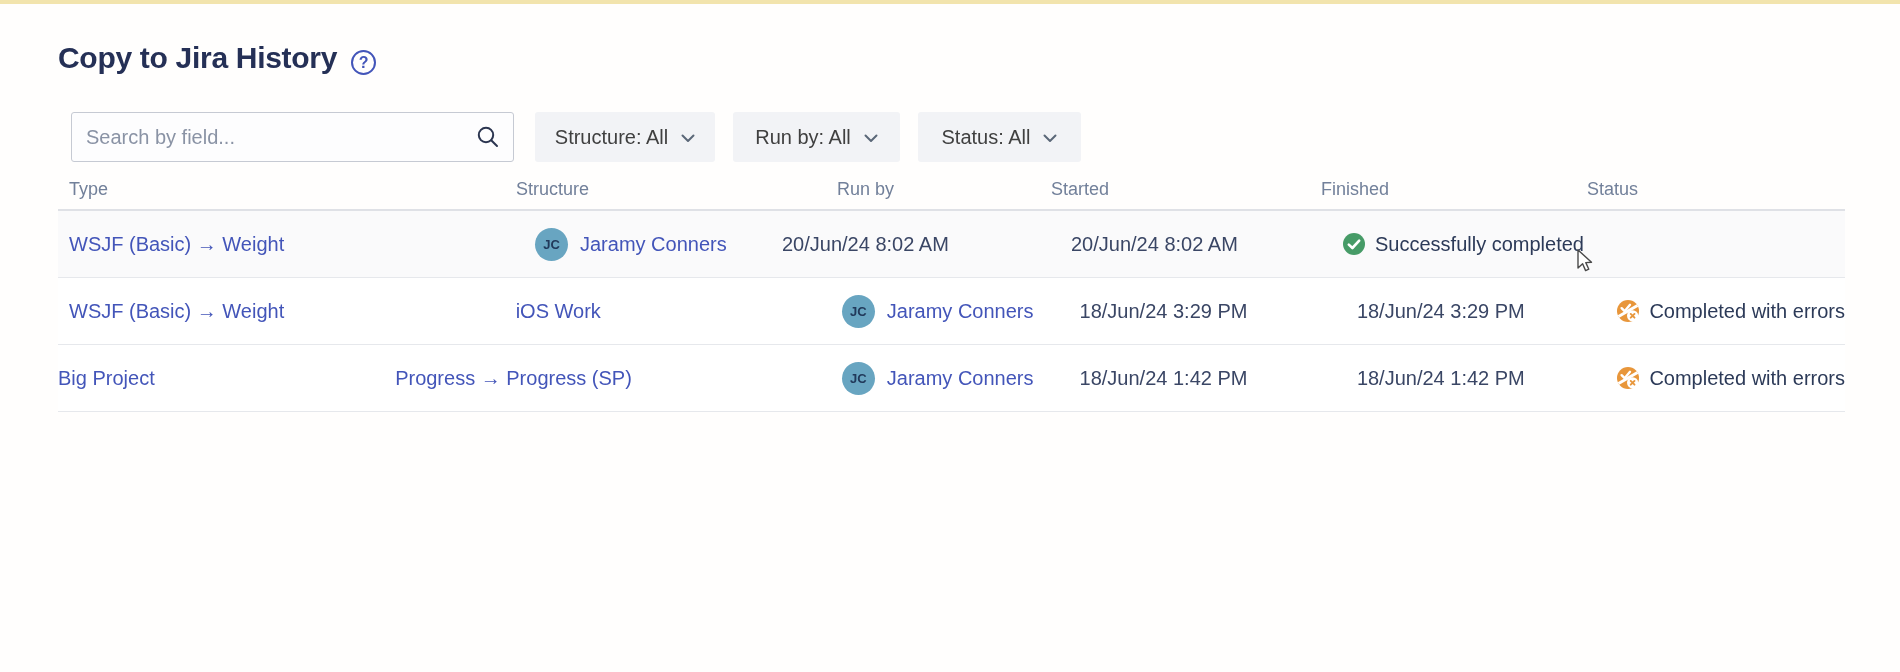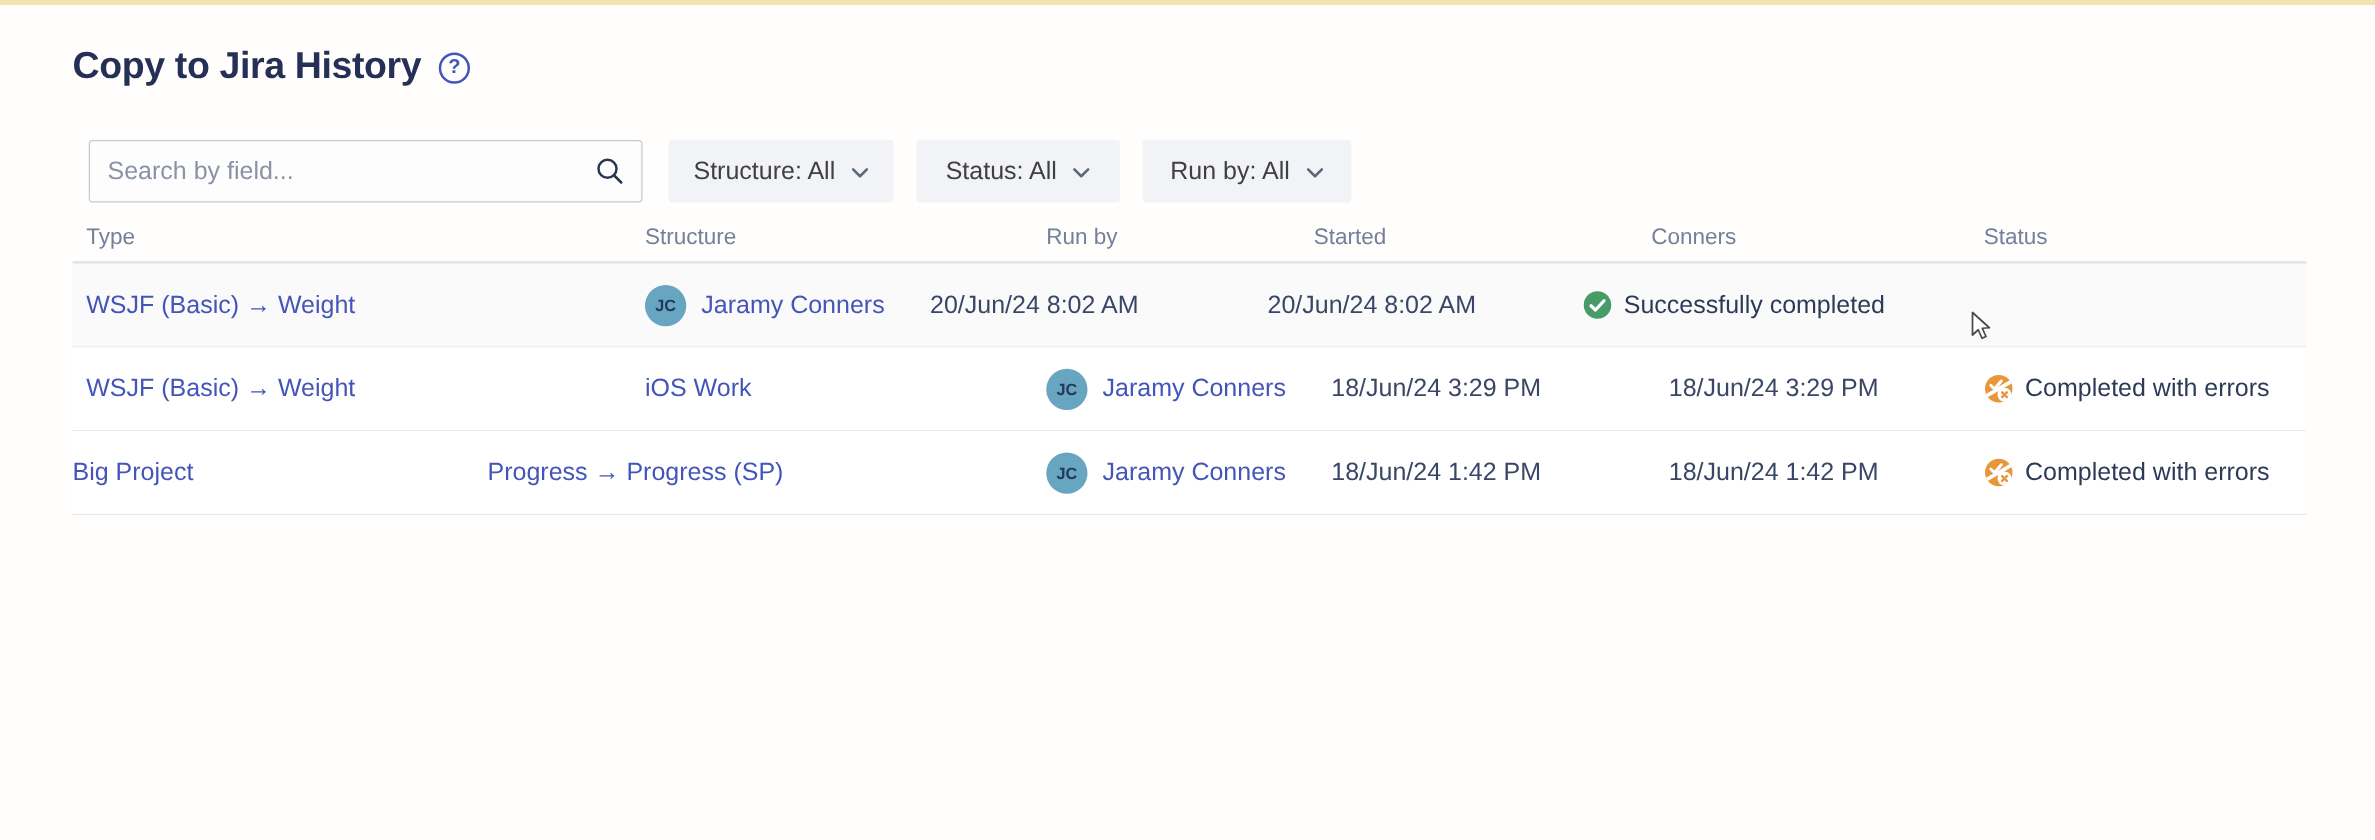--- a/index.html
+++ b/index.html
@@ -20,21 +20,21 @@
     --c-row-hover:#fafafb;
   }
   *{box-sizing:border-box;}
   html,body{margin:0;padding:0;}
   body{
     width:1900px;height:672px;overflow:hidden;background:#fffefd;
     font-family:"Liberation Sans", sans-serif;position:relative;
   }
   .top-accent{height:4px;width:100%;background:var(--c-topbar);}
   .content{margin-left:58px;width:1787px;}
-  .title-row{display:flex;align-items:center;margin-top:27px;height:44px;}
+  .title-row{display:flex;align-items:flex-end;margin-top:27px;height:44px;}
   .page-title{font-size:30px;font-weight:700;color:var(--c-title);letter-spacing:-0.3px;}
   .help-icon{
     display:inline-flex;align-items:center;justify-content:center;
     width:25px;height:25px;border:2px solid var(--c-link);border-radius:50%;
     color:var(--c-link);font-size:16px;font-weight:700;margin-left:14px;margin-top:2px;
     cursor:pointer;
   }
   .controls-row{display:flex;margin-top:37px;height:50px;}
   .search-wrap{position:relative;width:456px;height:50px;padding-left:13px;}
   .search-input{
@@ -54,21 +54,21 @@
   .btn-runby{width:167px;margin-left:18px;}
   .btn-status{width:163px;margin-left:18px;}
 
   .thead{
     display:flex;align-items:flex-end;height:49px;padding-bottom:9px;
     border-bottom:2px solid var(--c-header-border);
     font-size:18px;color:var(--c-header-text);
   }
   .trow{
     display:flex;align-items:center;height:67px;
-    border-bottom:1px solid var(--c-row-border);font-size:20px;background:#fff;
+    border-bottom:1px solid var(--c-row-border);font-size:20px;background:#fff;gap:19px;
   }
   .trow.hovered{background:var(--c-row-hover);}
   .cell{display:flex;align-items:center;}
   .col-type{width:458px;padding-left:11px;}
   .col-structure{width:321px;}
   .col-runby{width:214px;}
   .col-started{width:270px;}
   .col-finished{width:266px;}
   .col-status{flex:1;}
   .link{color:var(--c-link);text-decoration:none;cursor:pointer;}
@@ -105,41 +105,41 @@
       </span>
     </div>
 
     <button class="filter-btn btn-structure">
       <span>Structure: All</span>
       <svg class="chev" width="14" height="9" viewBox="0 0 14 9">
         <polyline points="1.5,1.5 7,7 12.5,1.5" fill="none" stroke="#5b6778" stroke-width="2" stroke-linecap="round" stroke-linejoin="round"></polyline>
       </svg>
     </button>
 
+    <button class="filter-btn btn-runby">
+      <span>Run by: All</span>
+      <svg class="chev" width="14" height="9" viewBox="0 0 14 9">
+        <polyline points="1.5,1.5 7,7 12.5,1.5" fill="none" stroke="#5b6778" stroke-width="2" stroke-linecap="round" stroke-linejoin="round"></polyline>
+      </svg>
+    </button>
+
     <button class="filter-btn btn-status">
       <span>Status: All</span>
       <svg class="chev" width="14" height="9" viewBox="0 0 14 9">
         <polyline points="1.5,1.5 7,7 12.5,1.5" fill="none" stroke="#5b6778" stroke-width="2" stroke-linecap="round" stroke-linejoin="round"></polyline>
       </svg>
     </button>
-
-    <button class="filter-btn btn-runby">
-      <span>Run by: All</span>
-      <svg class="chev" width="14" height="9" viewBox="0 0 14 9">
-        <polyline points="1.5,1.5 7,7 12.5,1.5" fill="none" stroke="#5b6778" stroke-width="2" stroke-linecap="round" stroke-linejoin="round"></polyline>
-      </svg>
-    </button>
   </div>
 
   <div class="thead">
     <div class="cell col-type">Type</div>
     <div class="cell col-structure">Structure</div>
     <div class="cell col-runby">Run by</div>
     <div class="cell col-started">Started</div>
-    <div class="cell col-finished">Conners</div>
+    <div class="cell col-finished">Finished</div>
     <div class="cell col-status">Status</div>
   </div>
 
   <div id="table-body">
       <div class="trow hovered">
     <div class="cell col-type">
       <a class="link">WSJF (Basic) → Weight</a>
     </div>
     <div class="cell col-runby">
       <span class="avatar">JC</span>

